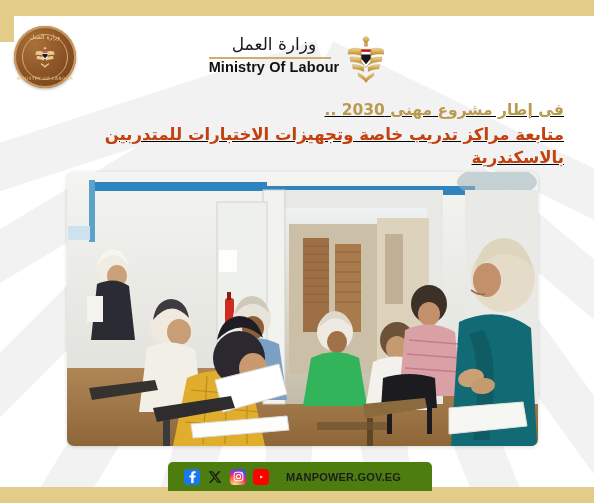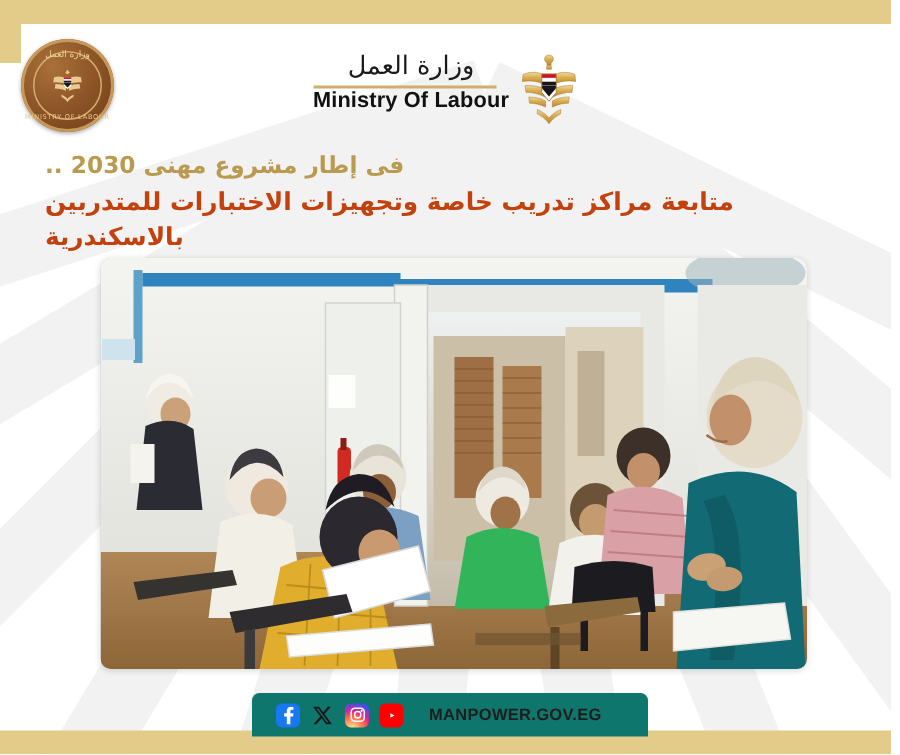--- a/index.html
+++ b/index.html
@@ -88,21 +88,21 @@
     font-size:14.5px; font-weight:bold; color:#111111;
     letter-spacing:.1px; line-height:1.1;
   }
 
   
   .eagle{ display:block; }
 
   
   .headline{
     position:absolute; left:30px; right:30px; top:100px;
-    text-align:left; direction:rtl; z-index:7;
+    text-align:right; direction:rtl; z-index:7;text-decoration:underline;
   }
   .headline .line1{
     font-size:15.5px; font-weight:bold; color:#b99a4f;
     line-height:1.35; letter-spacing:.1px;
   }
   .headline .line2{
     font-size:16.5px; font-weight:bold; color:#c2410c;
     line-height:1.4; margin-top:2px; letter-spacing:.1px;
   }
 
@@ -113,21 +113,21 @@
     border-radius:7px; overflow:hidden; z-index:8;
     background:#cfd6da;
     box-shadow:0 1px 4px rgba(0,0,0,.14);
   }
   .photo svg{ display:block; width:471px; height:274px; }
 
   
   .social-pill{
     position:absolute; left:168px; top:462px;
     width:264px; height:29px;
-    background:#0f766e;
+    background:#4d7c0f;
     border-radius:5px 5px 0 0;
     z-index:7;
     display:flex; align-items:center; gap:7px;
     padding-left:16px;
   }
   .s-icon{
     width:16px; height:16px; border-radius:4px;
     display:flex; align-items:center; justify-content:center;
     flex:0 0 auto;
   }

